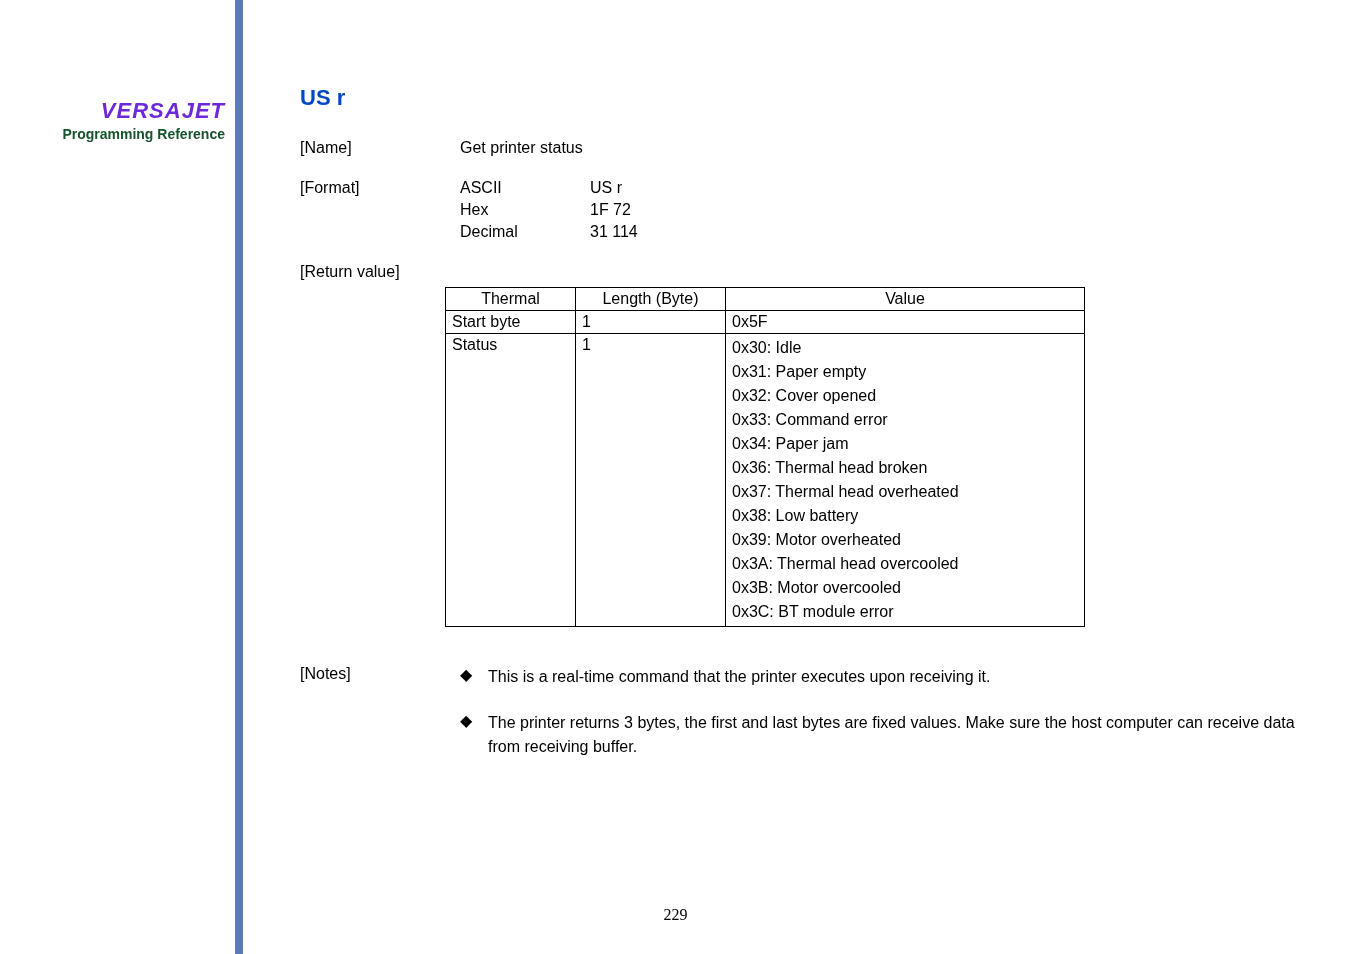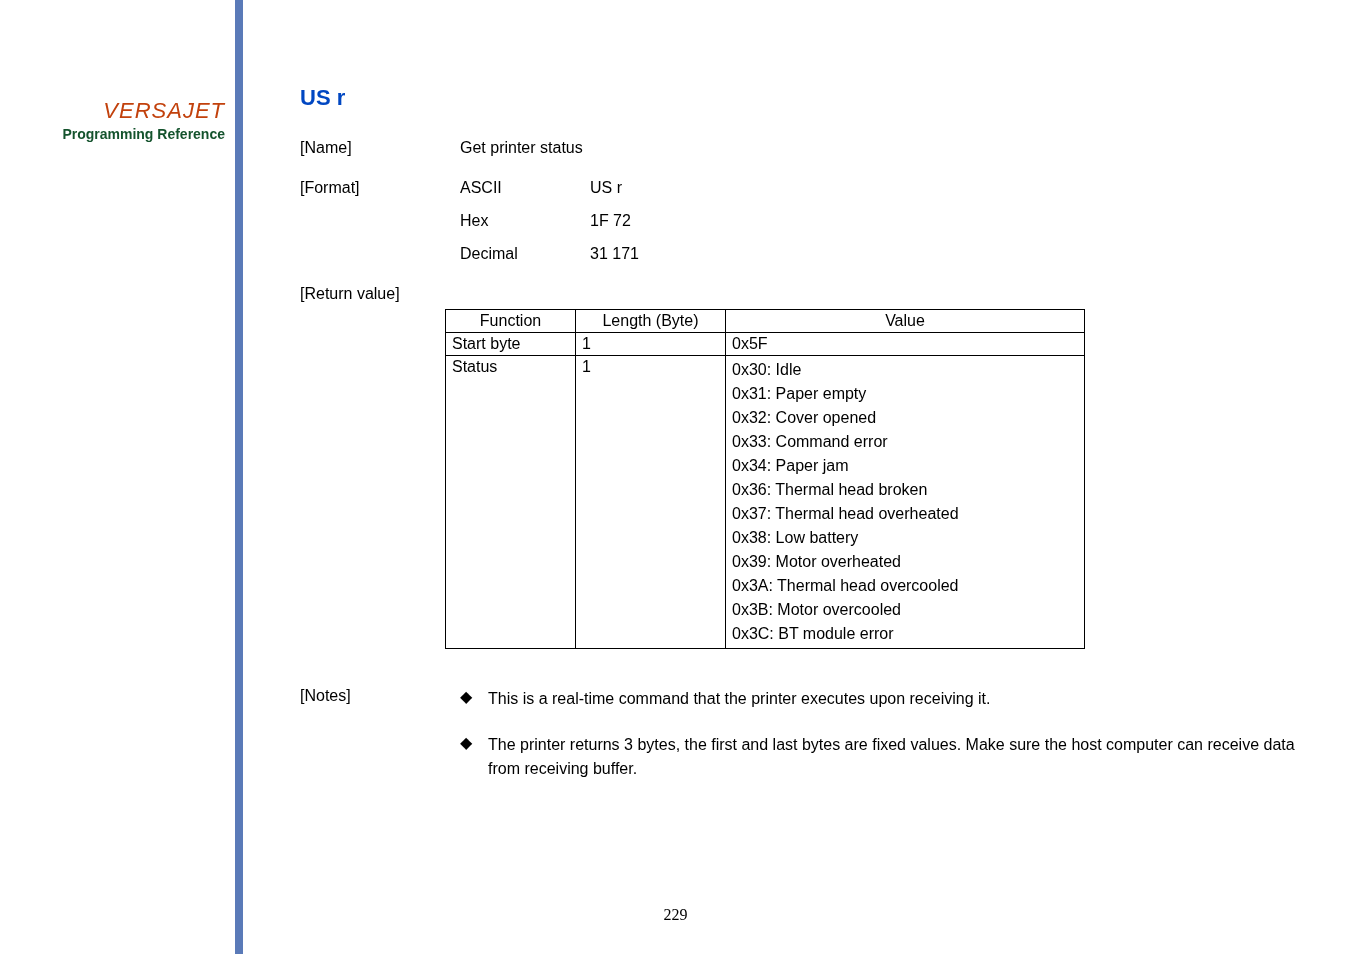--- a/index.html
+++ b/index.html
@@ -18,22 +18,22 @@
     top: 0;
     width: 235px;
     height: 954px;
     background: #fff;
   }
   .sidebar-brand {
     position: absolute;
     top: 98px;
     right: 10px;
     font-size: 22px;
-    font-weight: normal;
-    color: #c2410c;
+    font-weight: bold;
+    color: #6d28d9;
     letter-spacing: 1px;
     font-style: italic;
   }
   .sidebar-subtitle {
     position: absolute;
     top: 126px;
     right: 10px;
     font-size: 14px;
     font-weight: bold;
     color: #14532d;
@@ -64,21 +64,21 @@
     margin-top: 22px;
   }
   .deflabel {
     width: 160px;
     flex-shrink: 0;
   }
   .defbody { flex: 1; }
   .fmtgrid {
     display: grid;
     grid-template-columns: 130px 120px;
-    row-gap: 15px;
+    row-gap: 4px;
   }
   table.rv {
     border-collapse: collapse;
     margin-left: 145px;
     width: 640px;
   }
   table.rv th, table.rv td {
     border: 1px solid #000;
     padding: 2px 6px;
     font-size: 16px;
@@ -136,33 +136,33 @@
 
   <div class="defrow">
     <div class="deflabel">[Format]</div>
     <div class="defbody">
       <div class="fmtgrid">
         <div>ASCII</div>
         <div>US r</div>
         <div>Hex</div>
         <div>1F 72</div>
         <div>Decimal</div>
-        <div>31 171</div>
+        <div>31 114</div>
       </div>
     </div>
   </div>
 
   <div class="defrow" style="margin-bottom:6px;">
     <div class="deflabel">[Return value]</div>
   </div>
 
   <table class="rv">
     <thead>
       <tr>
-        <th style="width:130px">Function</th>
+        <th style="width:130px">Thermal</th>
         <th style="width:150px">Length (Byte)</th>
         <th>Value</th>
       </tr>
     </thead>
     <tbody>
       <tr>
         <td>Start byte</td>
         <td>1</td>
         <td>0x5F</td>
       </tr>

